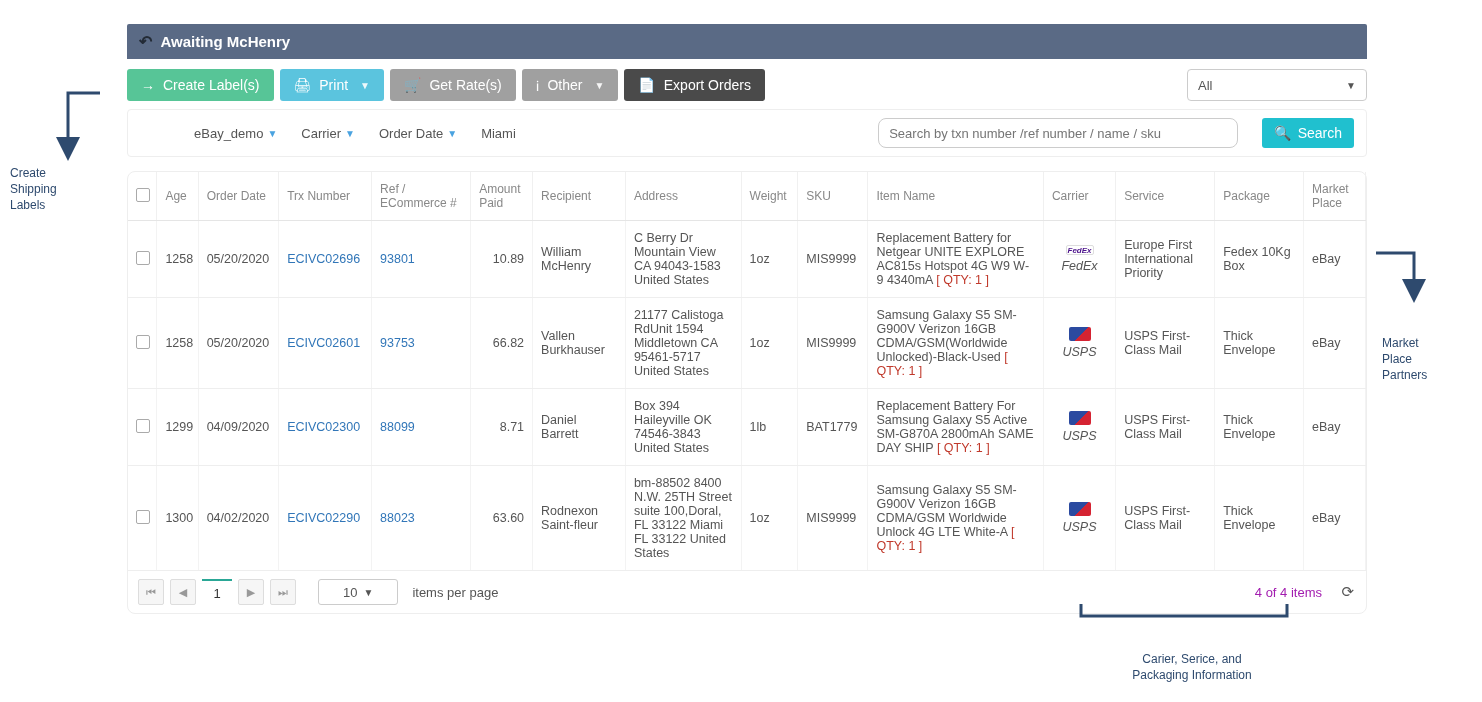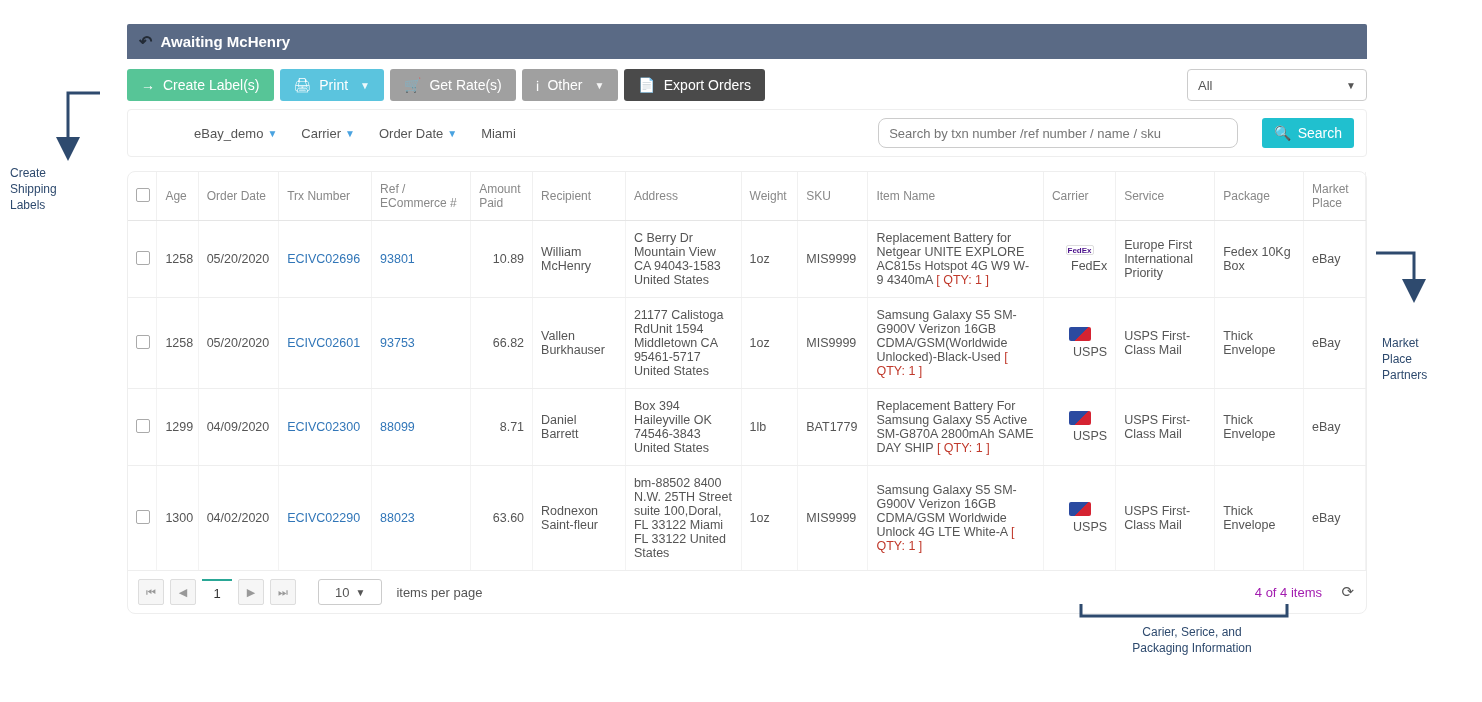--- a/index.html
+++ b/index.html
@@ -142,21 +142,21 @@
     padding: 10px 8px;
     border-bottom: 1px solid #eee;
     border-right: 1px solid #f3f3f3;
     vertical-align: middle;
     font-size: 12.5px;
   }
   table.grid td.center, table.grid th.center { text-align: center; }
   table.grid td.right { text-align: right; }
   .link { color: #3176b8; }
   .qty { color: #c0392b; }
-  .carrier-cell { text-align: right; }
+  .carrier-cell { text-align: center; font-style: italic; }
   .carrier-logo {
     display:block; margin: 0 auto 4px auto;
   }
   .usps-logo {
     width: 22px; height: 14px;
     background: linear-gradient(135deg,#2b4aa0 55%,#d52332 55%);
     border-radius: 2px;
   }
   .fedex-logo {
     width: 28px; height: 10px;
@@ -197,21 +197,21 @@
     border-top: 2px solid #2aa796;
     color: #333;
   }
   .items-select {
     margin-left: 16px;
     display: inline-flex;
     align-items: center;
     border: 1px solid #ccc;
     border-radius: 3px;
     height: 26px;
-    padding: 0 16px;
+    padding: 0 24px;
     gap: 6px;
   }
   .items-count { position: absolute; right: 44px; color: #a21caf; }
   .refresh { position: absolute; right: 12px; color: #555; font-size: 15px; }
   
   .callout {
     position: absolute;
     color: #2e4a6e;
     font-family: Arial;
     font-size: 12px;
@@ -431,18 +431,18 @@
 Partners</div>
   <svg class="arrow" style="left:1372px; top:245px;" width="70" height="60">
     <defs>
         <marker id="ah2" markerWidth="8" markerHeight="8" refX="6" refY="4" orient="auto">
           <polygon points="0,0 8,4 0,8"></polygon>
         </marker>
       </defs>
     <path d="M4 8 L42 8 L42 52" marker-end="url(#ah2)"></path>
   </svg>
 
-  <div class="callout" style="left: 1082px; top: 624px; text-align: center; width: 220px; white-space: pre-line;">Carier, Serice, and
+  <div class="callout" style="left: 1082px; top: 651px; text-align: center; width: 220px; white-space: pre-line;">Carier, Serice, and
 Packaging Information</div>
   <svg class="arrow" style="left:1077px; top:602px;" width="220" height="20">
     <path d="M4 2 L4 14 L210 14 L210 2"></path>
   </svg>
 </div>
 
 </body></html>

